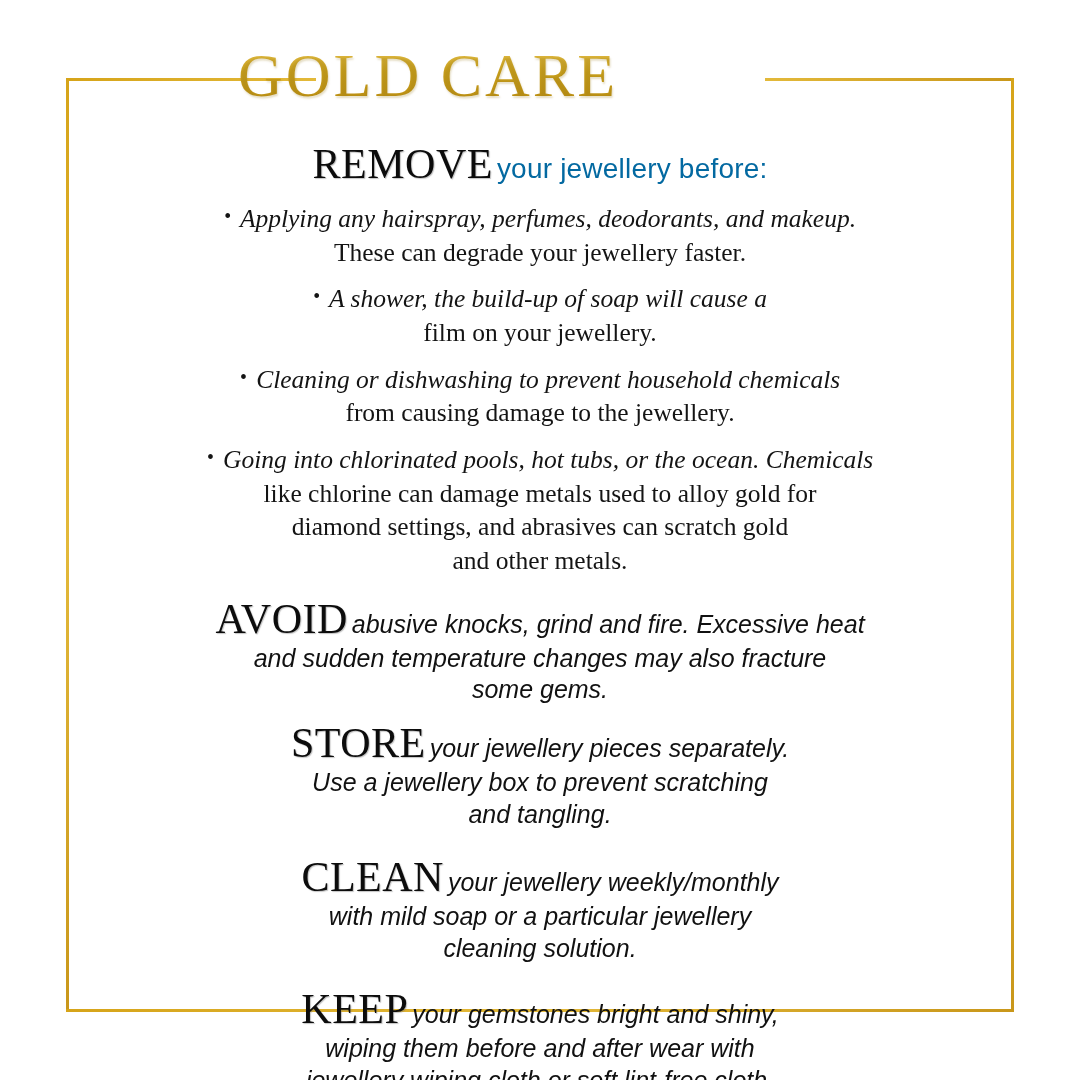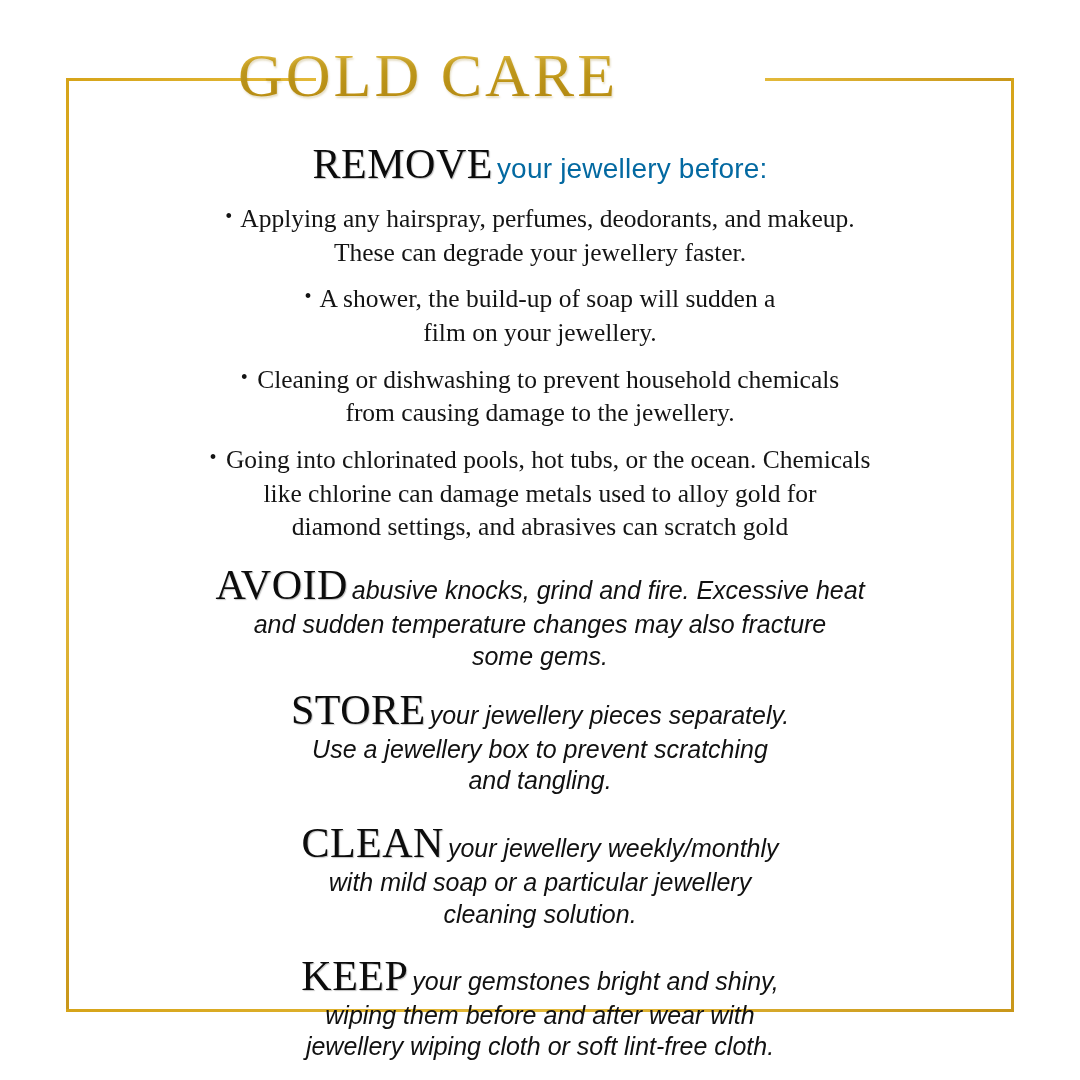--- a/index.html
+++ b/index.html
@@ -121,20 +121,21 @@
   .bullet .dot {
     font-size: 20px;
     vertical-align: 4px;
     margin-right: 3px;
   }
   .bullet .ln {
     display: block;
   }
   .bullet .ln.first {
     display: inline;
+    font-style: italic;
   }
 
   .section {
     margin-top: 16px;
   }
   .section-body {
     font-family: "Liberation Sans", sans-serif;
     font-size: 25px;
     line-height: 1.27;
     color: #111111;
@@ -178,35 +179,36 @@
     <div class="bullets">
 
       <div class="bullet">
         <span class="ln first"><span class="dot">•</span>
         <span>Applying any hairspray, perfumes, deodorants, and makeup.</span></span>
         <span class="ln">These can degrade your jewellery faster.</span>
       </div>
 
       <div class="bullet">
         <span class="ln first"><span class="dot">•</span>
-        <span>A shower, the build-up of soap will sudden a</span></span>
+        <span>A shower, the build-up of soap will cause a</span></span>
         <span class="ln">film on your jewellery.</span>
       </div>
 
       <div class="bullet">
         <span class="ln first"><span class="dot">•</span>
         <span>Cleaning or dishwashing to prevent household chemicals</span></span>
         <span class="ln">from causing damage to the jewellery.</span>
       </div>
 
       <div class="bullet">
         <span class="ln first"><span class="dot">•</span>
         <span>Going into chlorinated pools, hot tubs, or the ocean. Chemicals</span></span>
         <span class="ln">like chlorine can damage metals used to alloy gold for</span>
         <span class="ln">diamond settings, and abrasives can scratch gold</span>
+        <span class="ln">and other metals.</span>
       </div>
 
     </div>
 
     <div class="section sp-avoid">
       <div class="row1">
         <span class="kw">AVOID</span>
         <span class="section-body">
           <span class="ln first">abusive knocks, grind and fire. Excessive heat</span>
           <span class="ln">and sudden temperature changes may also fracture</span>

